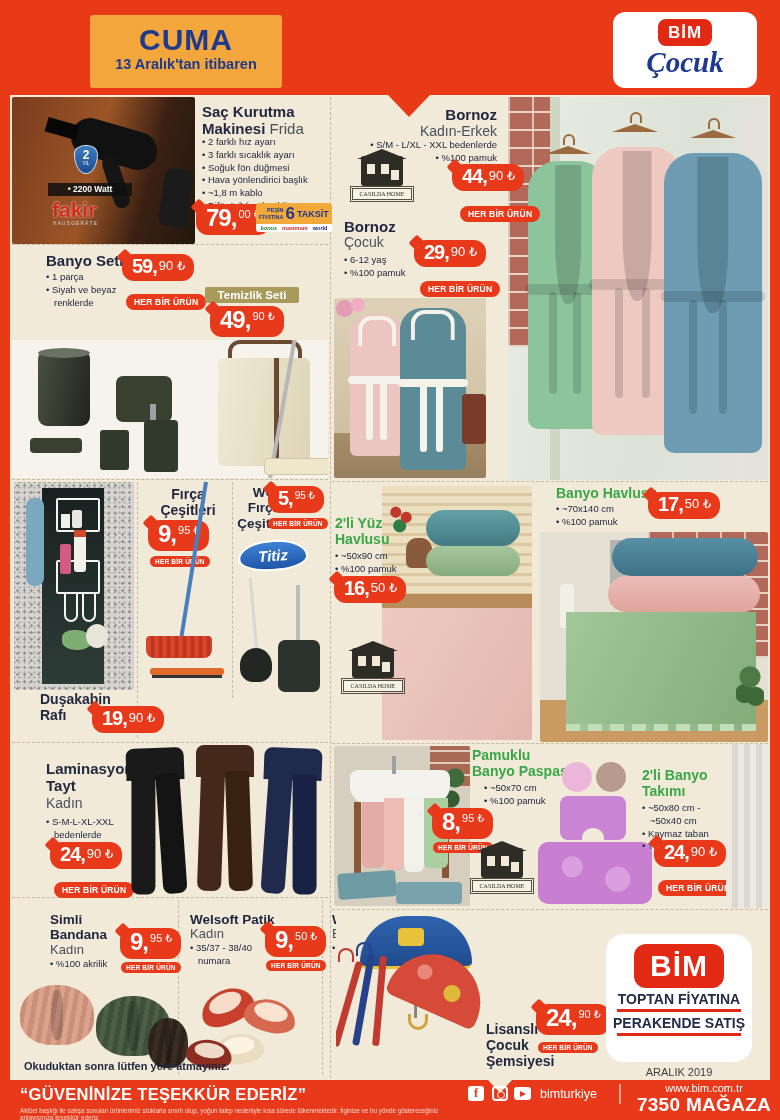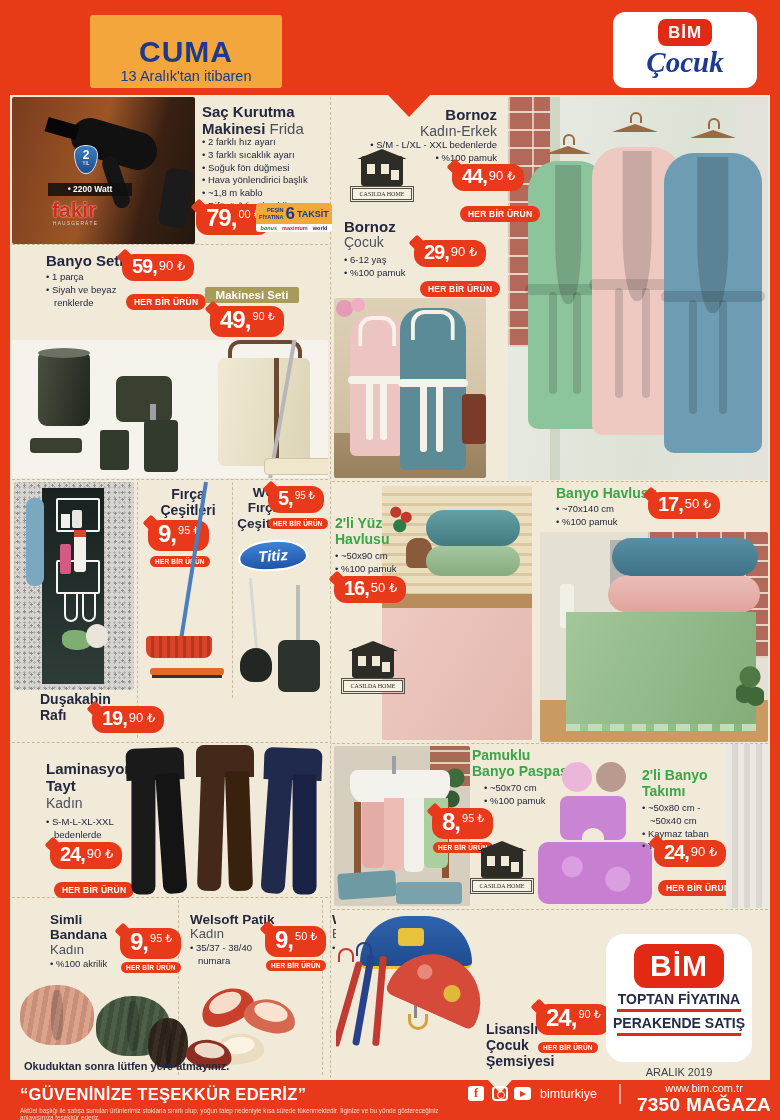--- a/index.html
+++ b/index.html
@@ -1,22 +1,22 @@
 <!DOCTYPE html>
 <html><head>
 <meta charset="utf-8">
 <style>
   html,body{margin:0;padding:0}
   .page{position:relative;width:780px;height:1120px;background:#e83a16;font-family:"Liberation Sans",sans-serif;overflow:hidden}
   .content-bg{position:absolute;left:10px;top:95px;width:760px;height:985px;background:#f1ead8}
 
   
   .datebox{position:absolute;left:90px;top:15px;width:192px;height:73px;background:#f2a63b;border-radius:3px;text-align:center;color:#1d3a8f}
-  .datebox .day{font-size:30px;font-weight:bold;letter-spacing:1px;line-height:1.1;margin-top:20px}
-  .datebox .dt{font-size:14.5px;font-weight:normal}
+  .datebox .day{font-size:30px;font-weight:bold;letter-spacing:1px;line-height:1.1;margin-top:8px}
+  .datebox .dt{font-size:14.5px;font-weight:bold}
   .slogan{position:absolute;left:275px;top:22px;width:260px;text-align:center;color:#fff;font-weight:bold}
   .slogan .s1{font-size:17px;letter-spacing:.3px}
   .slogan .s2{font-size:25px;letter-spacing:.5px}
   .bimhead{position:absolute;left:613px;top:12px;width:144px;height:76px;background:#fff;border-radius:12px;text-align:center}
   .bimbadge{display:inline-block;background:#e22914;color:#fff;font-weight:bold;border-radius:8px;line-height:1}
   .bimhead .bimbadge{margin-top:7px;font-size:17px;padding:5px 10px;letter-spacing:1px}
   .aktuel{font-family:"Liberation Serif",serif;font-style:italic;font-weight:bold;color:#1d3a8f;font-size:29px;line-height:1;margin-top:2px}
   .notch-dn{position:absolute;left:388px;top:95px;width:0;height:0;border-left:21px solid transparent;border-right:21px solid transparent;border-top:22px solid #e83a16}
   .notch-up{position:absolute;left:488px;top:1080px;width:0;height:0;border-left:12px solid transparent;border-right:12px solid transparent;border-top:13px solid #f1ead8}
 
@@ -190,21 +190,21 @@
   <div class="t-navy" style="left:46px;top:271px;font-weight:normal">
     <div class="bl">• 1 parça</div>
     <div class="bl">• Siyah ve beyaz</div>
     <div class="bl ind">renklerde</div>
   </div>
   <div class="price" style="left:122px;top:254px">
     <span class="pm">59,</span>
     <span class="ps"><span>90</span> <span class="tl">₺</span></span>
   </div>
   <div class="hbu" style="left:126px;top:294px">HER BİR ÜRÜN</div>
-  <div class="olivebar" style="left:205px;top:287px;width:94px">Makinesi Seti</div>
+  <div class="olivebar" style="left:205px;top:287px;width:94px">Temizlik Seti</div>
   <div class="price md" style="left:210px;top:306px">
     <span class="pm">49,</span>
     <span class="ps"><span>90</span> <span class="tl">₺</span></span>
   </div>
   <div class="photo" style="left:12px;top:340px;width:316px;height:138px;background:#f5f3ec">
     <div class="sh" style="left:26px;top:10px;width:52px;height:76px;background:linear-gradient(100deg,#49513f,#20251e);border-radius:9px"></div>
     <div class="sh" style="left:26px;top:8px;width:52px;height:10px;background:#6a7263;border-radius:50%"></div>
     <div class="sh" style="left:18px;top:98px;width:52px;height:15px;background:#39402f;border-radius:4px"></div>
     <div class="sh" style="left:88px;top:90px;width:29px;height:40px;background:#323a2c;border-radius:3px"></div>
     <div class="sh" style="left:130px;top:40px;width:4px;height:42px;background:#9aa0a6"></div>

